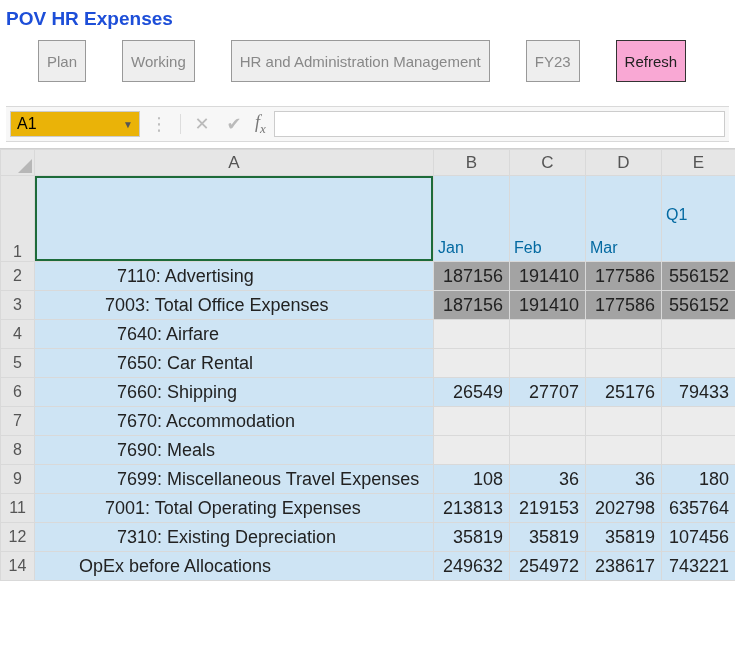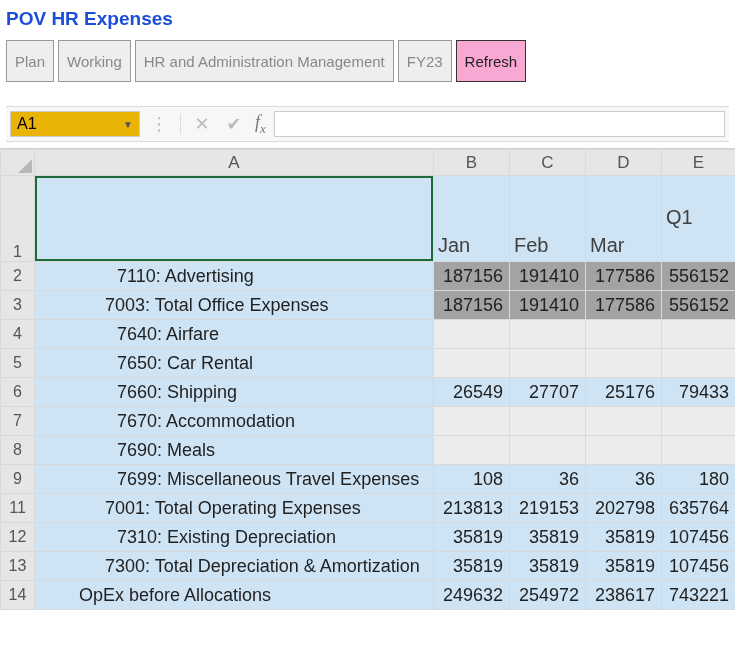--- a/index.html
+++ b/index.html
@@ -27,20 +27,21 @@
   }
   .pov-btn {
     border: 1px solid #999;
     background: #eee;
     color: #888;
     font-size: 15px;
     padding: 20px 8px;
     height: 40px;
     display: flex;
     align-items: center;
+    margin-left: 32px;
   }
   .pov-btn.refresh {
     background: #f9a8d4;
     color: #222;
     border: 1px solid #333;
   }
   .fx-bar {
     margin-top: 24px;
     background: #f7f7f7;
     border-top: 1px solid #d9d9d9;
@@ -162,22 +163,22 @@
   }
   
   .blue { background: #cee4f4; }
   .grey { background: #ececec; }
   .bluegrey { background: #a3a3a3; }
 
   .row1-height { height: 86px; }
   .hdr-cell {
     vertical-align: bottom;
     padding: 4px 4px;
-    font-size: 20px;
-    color: #404040;
+    font-size: 16px;
+    color: #0369a1;
     text-align: left;
   }
   .data-cell {
     padding: 0 6px 0 4px;
     height: 29px;
     font-size: 18px;
     color: #222;
   }
   .acct {
     text-align: left;
@@ -326,28 +327,20 @@
         </tr>
         <tr>
           <td class="rowhdr">12</td>
           <td class="blue data-cell acct indent-3">7310: Existing Depreciation</td>
           <td class="blue data-cell num">35819</td>
           <td class="blue data-cell num">35819</td>
           <td class="blue data-cell num">35819</td>
           <td class="blue data-cell num">107456</td>
         </tr>
         <tr>
-          <td class="rowhdr">13</td>
-          <td class="blue data-cell acct indent-2">7300: Total Depreciation &amp; Amortization</td>
-          <td class="blue data-cell num">35819</td>
-          <td class="blue data-cell num">35819</td>
-          <td class="blue data-cell num">35819</td>
-          <td class="blue data-cell num">107456</td>
-        </tr>
-        <tr>
           <td class="rowhdr">14</td>
           <td class="blue data-cell acct indent-1">OpEx before Allocations</td>
           <td class="blue data-cell num">249632</td>
           <td class="blue data-cell num">254972</td>
           <td class="blue data-cell num">238617</td>
           <td class="blue data-cell num">743221</td>
         </tr>
       </tbody>
   </table>
 </div>

